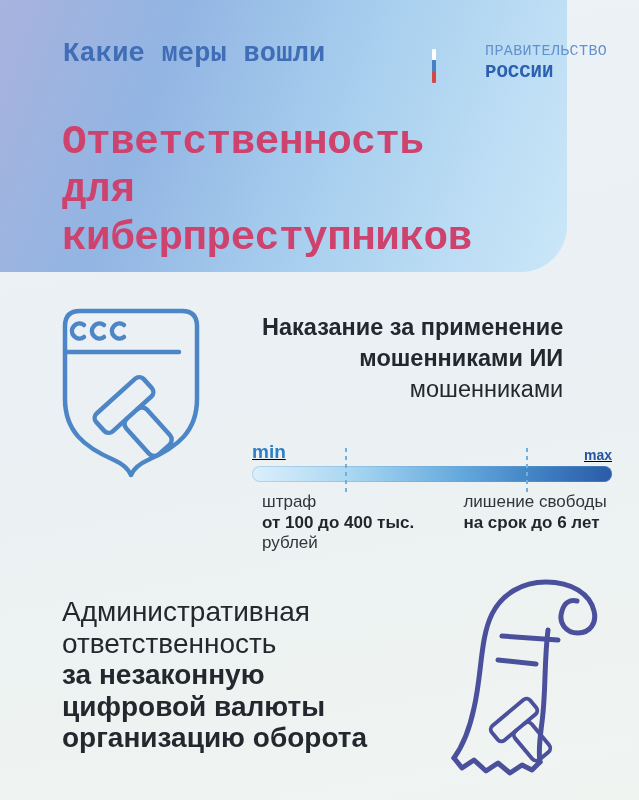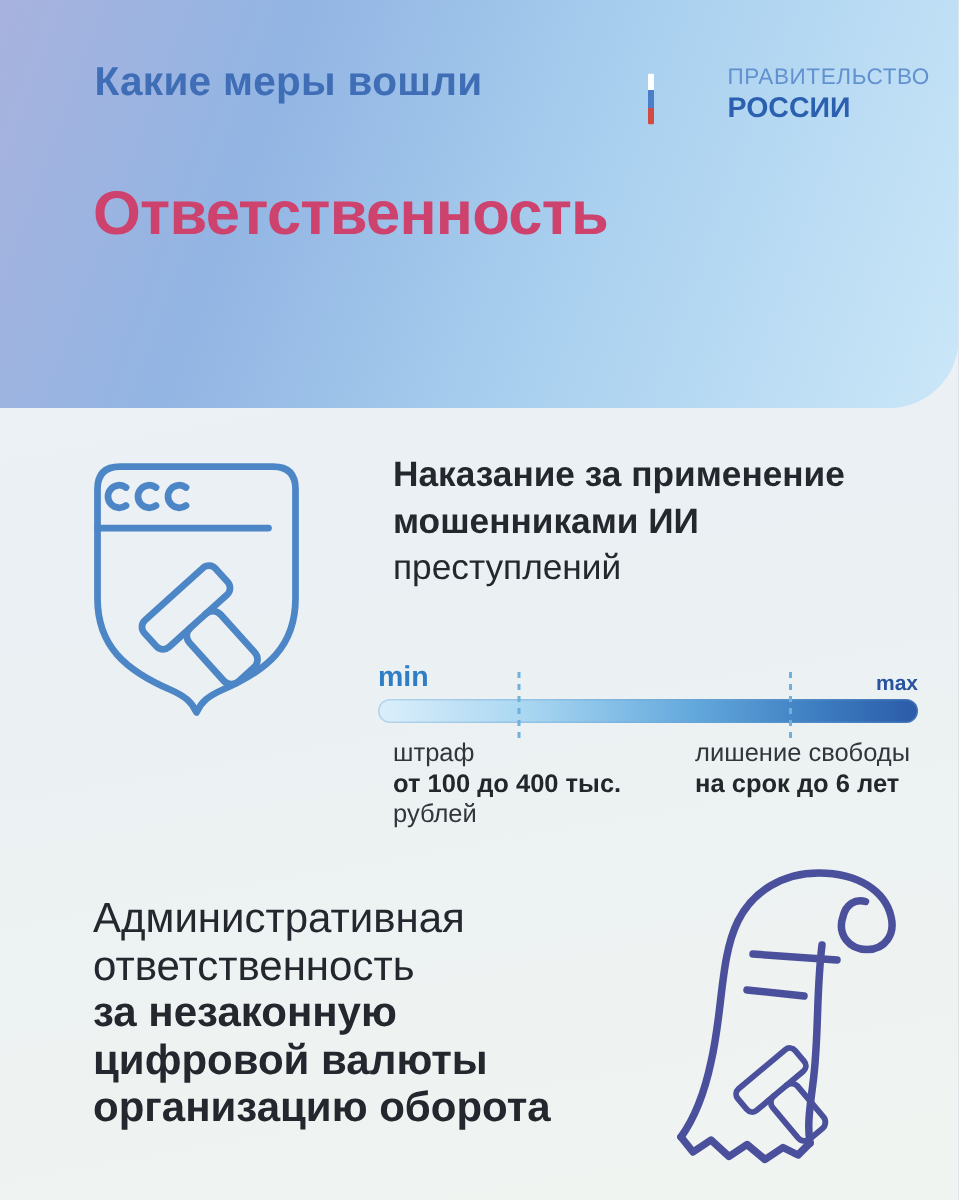--- a/index.html
+++ b/index.html
@@ -4,40 +4,41 @@
 <style>
   html,body{margin:0;padding:0;background:#d8dee4;}
   *{box-sizing:border-box;}
   .canvas{
     position:relative;width:639px;height:800px;margin:0 auto;overflow:hidden;
     background:linear-gradient(170deg,#edf2f6 0%,#eaf0f3 45%,#f0f4f1 100%);
     font-family:"Liberation Sans",sans-serif;
   }
   
   .hero{
-    position:absolute;left:0;top:0;width:639px;height:272px;
+    position:absolute;left:0;top:0;width:567px;height:272px;
     background:linear-gradient(110deg,#a8b2de 0%,#92b5e3 28%,#a9d0ef 60%,#cbe7f8 100%);
     border-radius:0 0 46px 0;
+    font-family:Liberation Mono, monospace;
   }
   .kicker{position:absolute;left:63px;top:38px;font-size:27px;font-weight:700;
     line-height:33px;color:#3f6db6;letter-spacing:0.2px;}
   .logo{position:absolute;left:432px;top:44px;display:flex;align-items:flex-start;gap:41px;}
   .flagbar{width:4px;height:34px;margin-top:5px;border-radius:1px;overflow:hidden;
     display:flex;flex-direction:column;flex:none;}
   .flagbar span{flex:1;}
   .logo-text{margin-left:8px;line-height:1;}
   .logo-line1{font-size:15px;letter-spacing:0.4px;color:#6191cf;font-weight:400;}
   .logo-line2{font-size:19px;font-weight:700;color:#2b5fb0;margin-top:4px;}
   .title{position:absolute;left:62px;top:118px;font-size:41px;font-weight:700;
     line-height:48px;color:#ce426e;letter-spacing:-0.5px;}
   
   .shield-icon{position:absolute;left:60px;top:306px;}
-  .ai-heading{position:absolute;left:262px;top:301px;font-size:23.5px;line-height:31px;color:#24282e;}
+  .ai-heading{position:absolute;left:262px;top:312px;font-size:23.5px;line-height:31px;color:#24282e;text-align:right;}
   .ai-heading .b{font-weight:700;}
-  .scale{position:absolute;left:252px;top:442px;width:360px;}
+  .scale{position:absolute;left:252px;top:442px;width:360px;text-decoration:underline;}
   .scale-labels{display:flex;justify-content:space-between;align-items:flex-end;height:21px;}
   .min-label{font-size:19px;font-weight:700;color:#2f7ec5;}
   .max-label{font-size:14px;font-weight:700;color:#27549f;}
   .scale-bar{margin-top:3px;height:16px;border-radius:8px;
     background:linear-gradient(90deg,#dbeffb 0%,#a8d6f1 28%,#64a9dd 58%,#3c7cc0 82%,#2b5ba8 100%);
     box-shadow:inset 0 0 0 1px rgba(110,160,205,.35);}
   .dash{position:absolute;top:6px;width:2px;height:44px;
     background:repeating-linear-gradient(to bottom,#6fb0dc 0 4px,transparent 4px 8px);}
   .dash.d1{left:calc(26% - 1px);}
   .dash.d2{left:calc(76.5% - 1px);}
@@ -66,39 +67,40 @@
         <span style="background:#4a7ec6"></span>
         <span style="background:#d34a42"></span>
       </div>
       <div class="logo-text">
         <div class="logo-line1">ПРАВИТЕЛЬСТВО</div>
         <div class="logo-line2">РОССИИ</div>
       </div>
     </div>
     <div class="title">
       <div>Ответственность</div>
+      <div>для киберпреступников</div>
     </div>
   </div>
 
   <svg class="shield-icon" width="142" height="174" viewBox="0 0 142 174" fill="none" stroke="#4d86c6" stroke-width="4.5" stroke-linecap="round" stroke-linejoin="round">
     <path d="M 20 5 H 122 Q 137 5 137 20 V 93 C 137 125 118 141 88 154 C 79 158 74 162 71 169 C 68 162 63 158 54 154 C 24 141 5 125 5 93 V 20 Q 5 5 20 5 Z"></path>
     <path d="M 5 46 L 119 46"></path>
     <path d="M 24 19 A 7.5 7.5 0 1 0 24 31"></path>
     <path d="M 44 19 A 7.5 7.5 0 1 0 44 31"></path>
     <path d="M 64 19 A 7.5 7.5 0 1 0 64 31"></path>
     <g transform="translate(64,99) rotate(-42)">
       <rect x="-32" y="-12" width="64" height="24" rx="6"></rect>
       <path d="M -7 12 a 7 7 0 0 0 -7 7 v 34 a 7 7 0 0 0 7 7 h 14 a 7 7 0 0 0 7 -7 v -34 a 7 7 0 0 0 -7 -7"></path>
     </g>
   </svg>
 
   <div class="ai-heading">
     <div class="b">Наказание за применение</div>
     <div class="b">мошенниками ИИ</div>
-    <div>преступлений</div>
+    <div>мошенниками</div>
   </div>
 
   <div class="scale">
     <div class="scale-labels">
       <span class="min-label">min</span>
       <span class="max-label">max</span>
     </div>
     <div class="scale-bar"></div>
     <div class="dash d1"></div>
     <div class="dash d2"></div>

